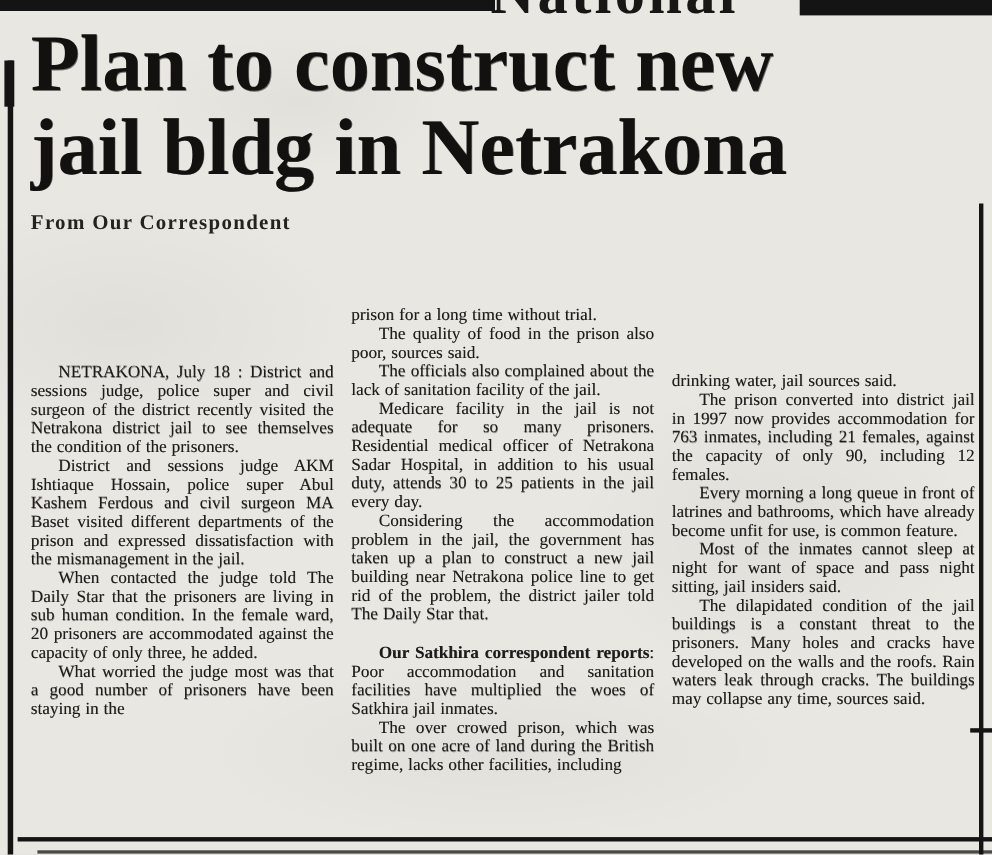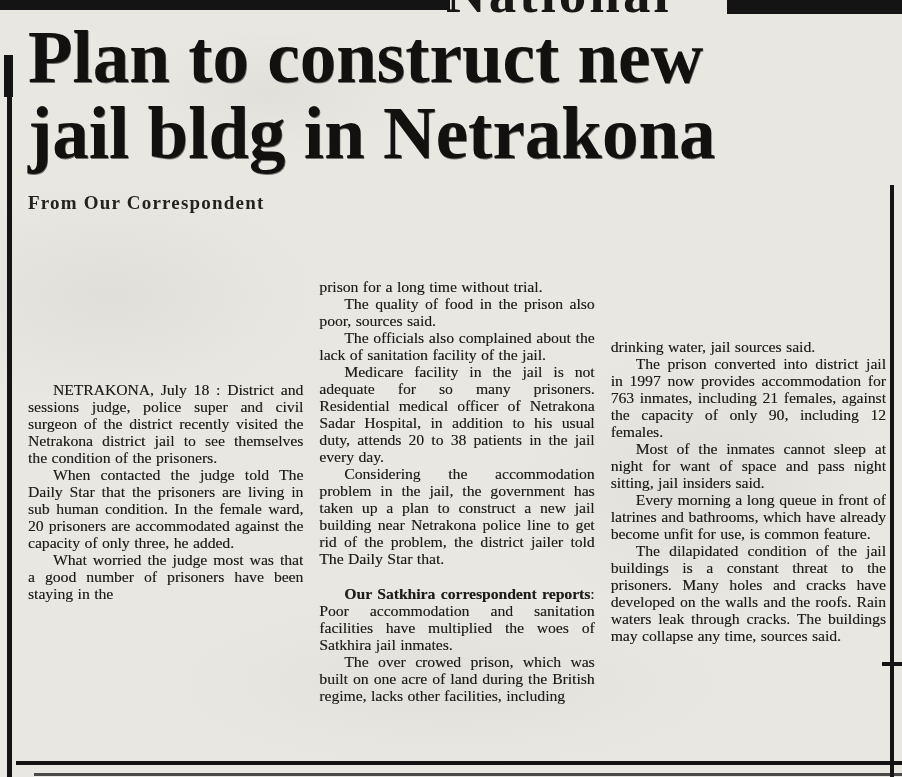--- a/index.html
+++ b/index.html
@@ -87,37 +87,38 @@
   </div>
   <div class="bar bar-right"></div>
 
   <h1 class="headline"><span>Plan to construct new</span><br><span>jail bldg in Netrakona</span></h1>
 
   <div class="byline">From Our Correspondent</div>
 
   <div class="columns">
     <div class="col">
         <p>NETRAKONA, July 18 : District and sessions judge, police super and civil surgeon of the district recently visited the Netrakona district jail to see themselves the condition of the prisoners.</p>
+        <p>District and sessions judge AKM Ishtiaque Hossain, police super Abul Kashem Ferdous and civil surgeon MA Baset visited different departments of the prison and expressed dissatisfaction with the mismanagement in the jail.</p>
         <p>When contacted the judge told The Daily Star that the prisoners are living in sub human condition. In the female ward, 20 prisoners are accommodated against the capacity of only three, he added.</p>
         <p>What worried the judge most was that a good number of prisoners have been staying in the</p>
       </div>
     <div class="col">
         <p class="noindent">prison for a long time without trial.</p>
         <p>The quality of food in the prison also poor, sources said.</p>
         <p>The officials also complained about the lack of sanitation facility of the jail.</p>
-        <p>Medicare facility in the jail is not adequate for so many prisoners. Residential medical officer of Netrakona Sadar Hospital, in addition to his usual duty, attends 20 to 38 patients in the jail every day.</p>
+        <p>Medicare facility in the jail is not adequate for so many prisoners. Residential medical officer of Netrakona Sadar Hospital, in addition to his usual duty, attends 30 to 25 patients in the jail every day.</p>
         <p>Considering the accommodation problem in the jail, the government has taken up a plan to construct a new jail building near Netrakona police line to get rid of the problem, the district jailer told The Daily Star that.</p>
         <p class="gap-before"><strong>Our Satkhira correspondent reports</strong>: Poor accommodation and sanitation facilities have multiplied the woes of Satkhira jail inmates.</p>
         <p>The over crowed prison, which was built on one acre of land during the British regime, lacks other facilities, including</p>
       </div>
     <div class="col">
         <p class="noindent">drinking water, jail sources said.</p>
         <p>The prison converted into district jail in 1997 now provides accommodation for 763 inmates, including 21 females, against the capacity of only 90, including 12 females.</p>
+        <p>Every morning a long queue in front of latrines and bathrooms, which have already become unfit for use, is common feature.</p>
         <p>Most of the inmates cannot sleep at night for want of space and pass night sitting, jail insiders said.</p>
-        <p>Every morning a long queue in front of latrines and bathrooms, which have already become unfit for use, is common feature.</p>
         <p>The dilapidated condition of the jail buildings is a constant threat to the prisoners. Many holes and cracks have developed on the walls and the roofs. Rain waters leak through cracks. The buildings may collapse any time, sources said.</p>
       </div>
   </div>
 
   <div class="rule rule-left-cap"></div>
   <div class="rule rule-left-v"></div>
   <div class="rule rule-right-v"></div>
   <div class="rule rule-right-tick"></div>
   <div class="rule rule-bottom-1"></div>
   <div class="rule rule-bottom-2"></div>

